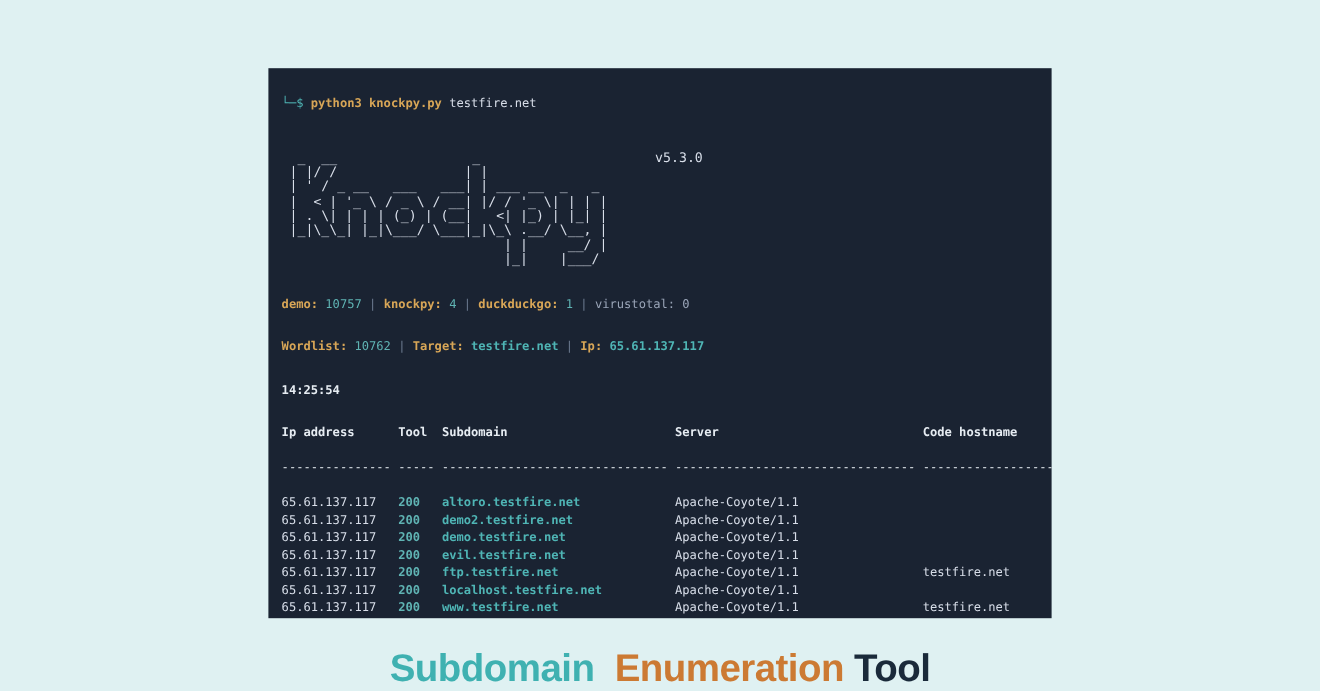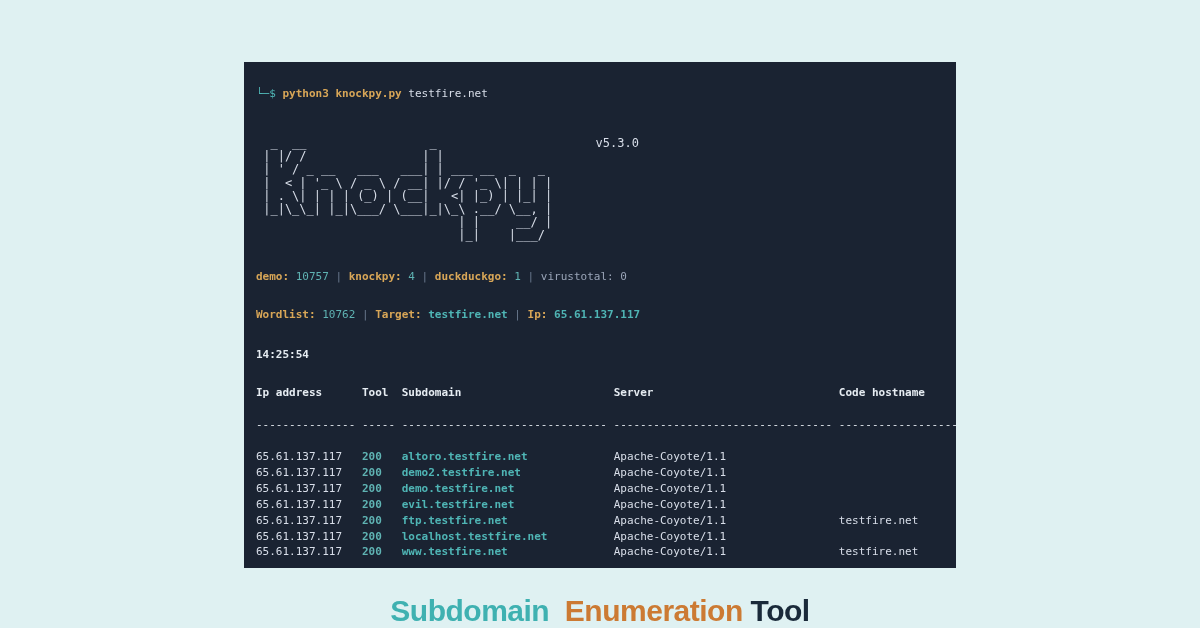--- a/index.html
+++ b/index.html
@@ -38,21 +38,21 @@
 .ts { color: #e6ecf2; font-weight: bold; margin-top: 8px; }
 .thead { margin-top: 6px; font-weight: bold; color: #e6ecf2; }
 .tline { color: #e6ecf2; }
 .row { color: #d8dee9; }
 .code200 { color: #5fb3b3; font-weight: bold; }
 .subd { color: #4fb5b5; font-weight: bold; }
 .caption {
   margin-top: 26px;
   font-family: 'Arial Black', 'Helvetica Neue', sans-serif;
   font-weight: 900;
-  font-size: 30px;
+  font-size: 35px;
   letter-spacing: -0.5px;
 }
 .cap-sub { color: #3fb1b1; }
 .cap-enum { color: #cc7a33; }
 .cap-tool { color: #1a2a3a; }
 </style>
 </head>
 <body>
 
 <div class="terminal">

